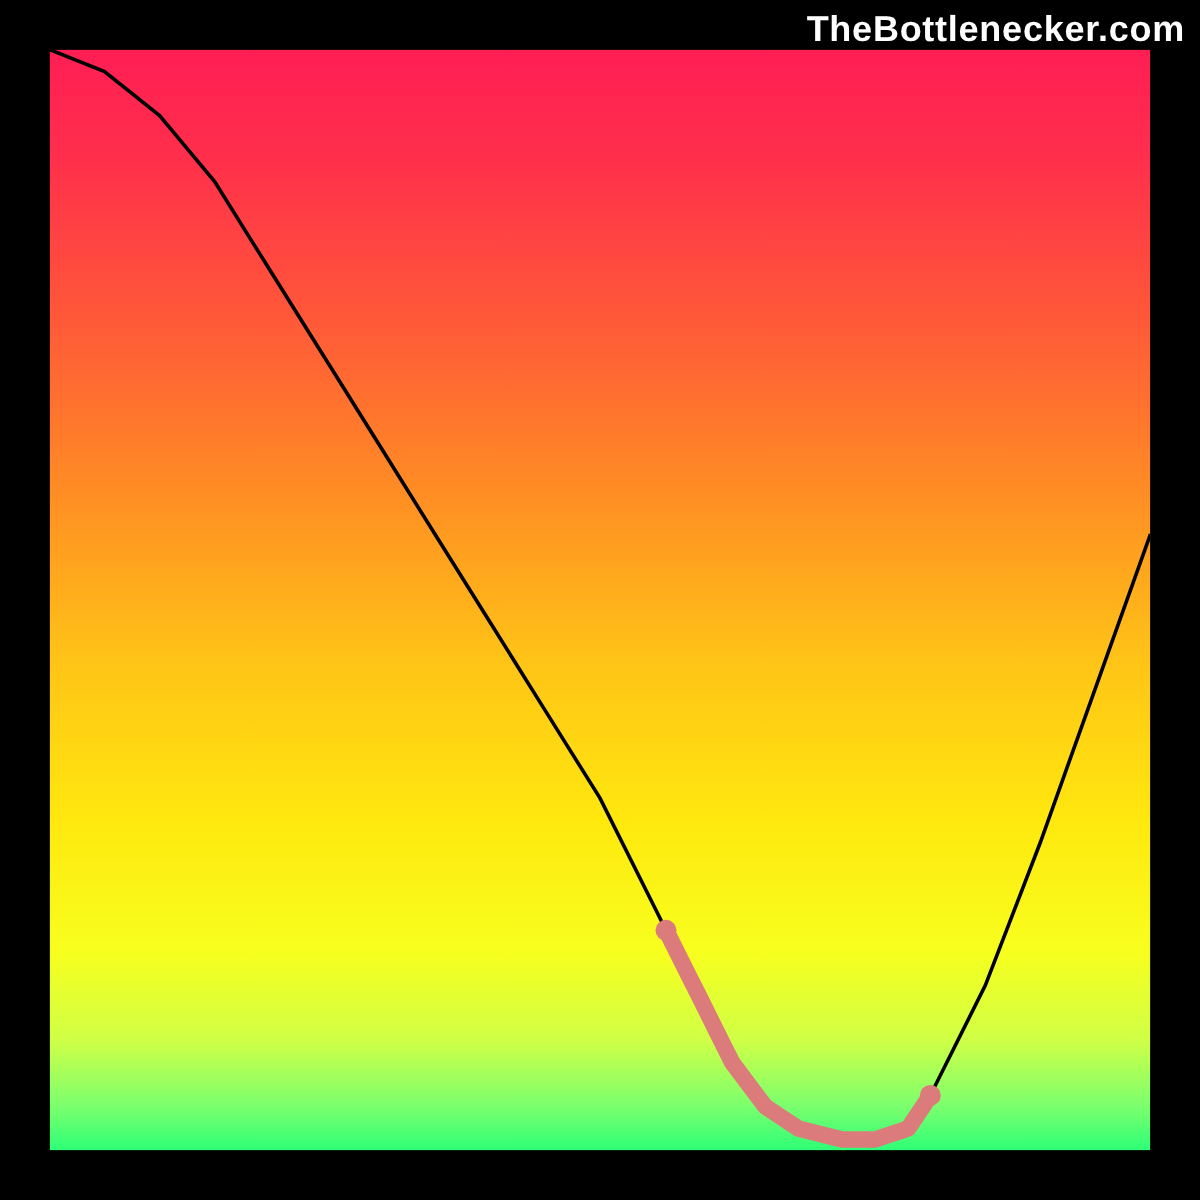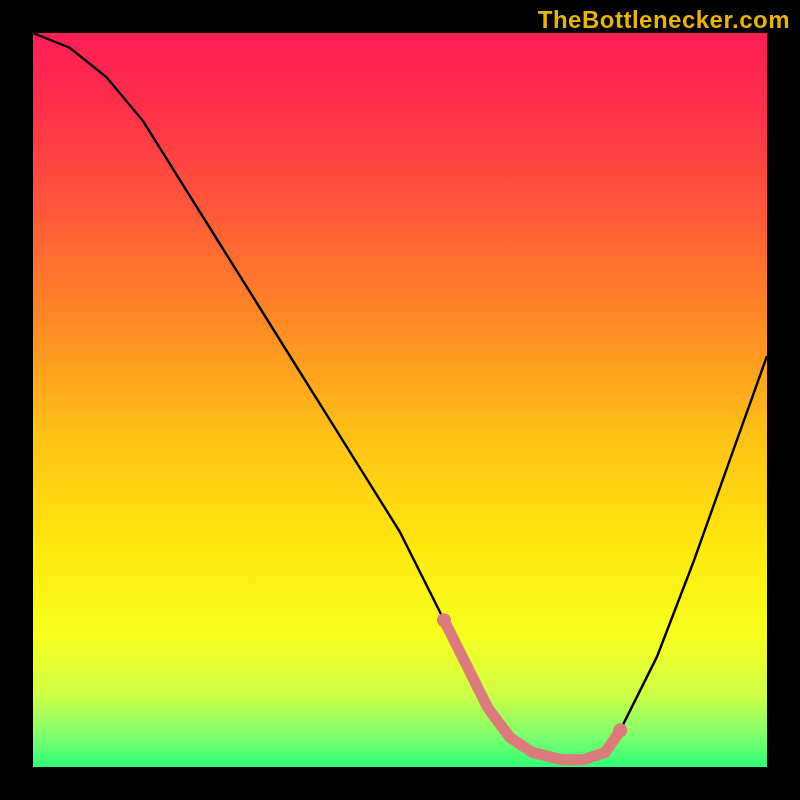--- a/index.html
+++ b/index.html
@@ -16,21 +16,21 @@
     top: 0;
     left: 0;
     width: 800px;
     height: 800px;
     background: #000;
   }
   .watermark {
     position: absolute;
     top: 6px;
     right: 10px;
-    color: #eab308;
+    color: #ffffff;
     font-size: 24px;
     font-weight: 600;
     letter-spacing: 0.5px;
     z-index: 5;
   }
   .plot {
     position: absolute;
     top: 33px;
     left: 33px;
     width: 734px;

